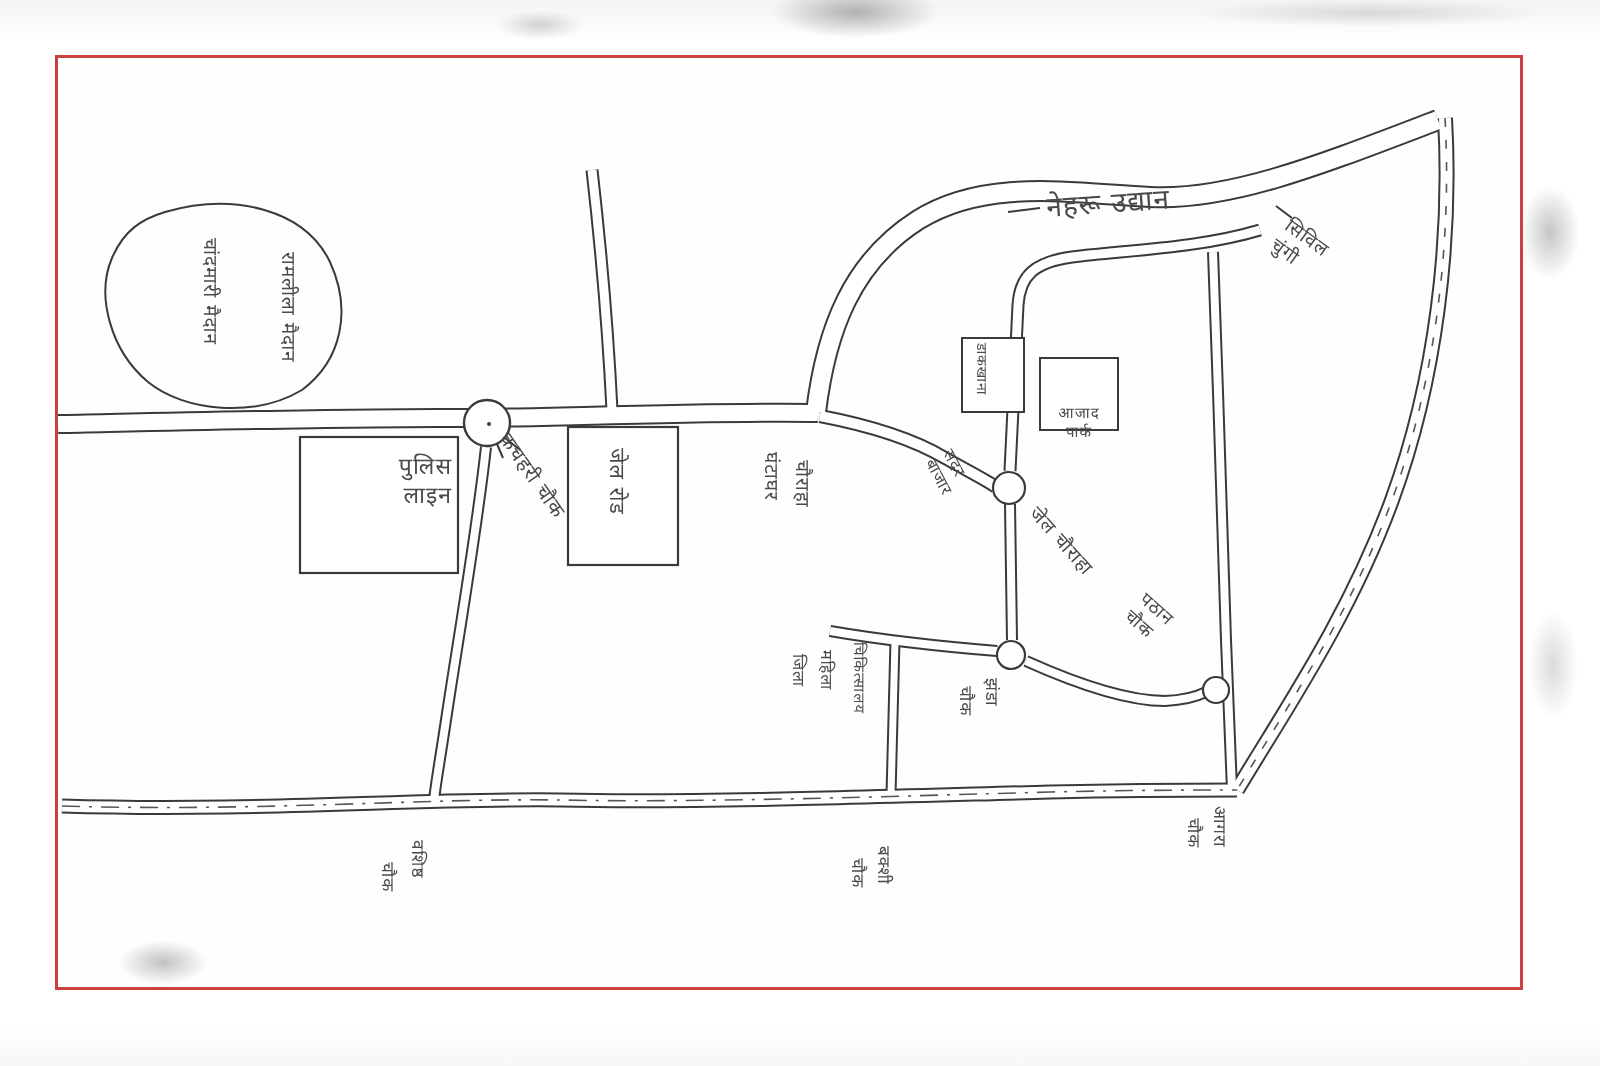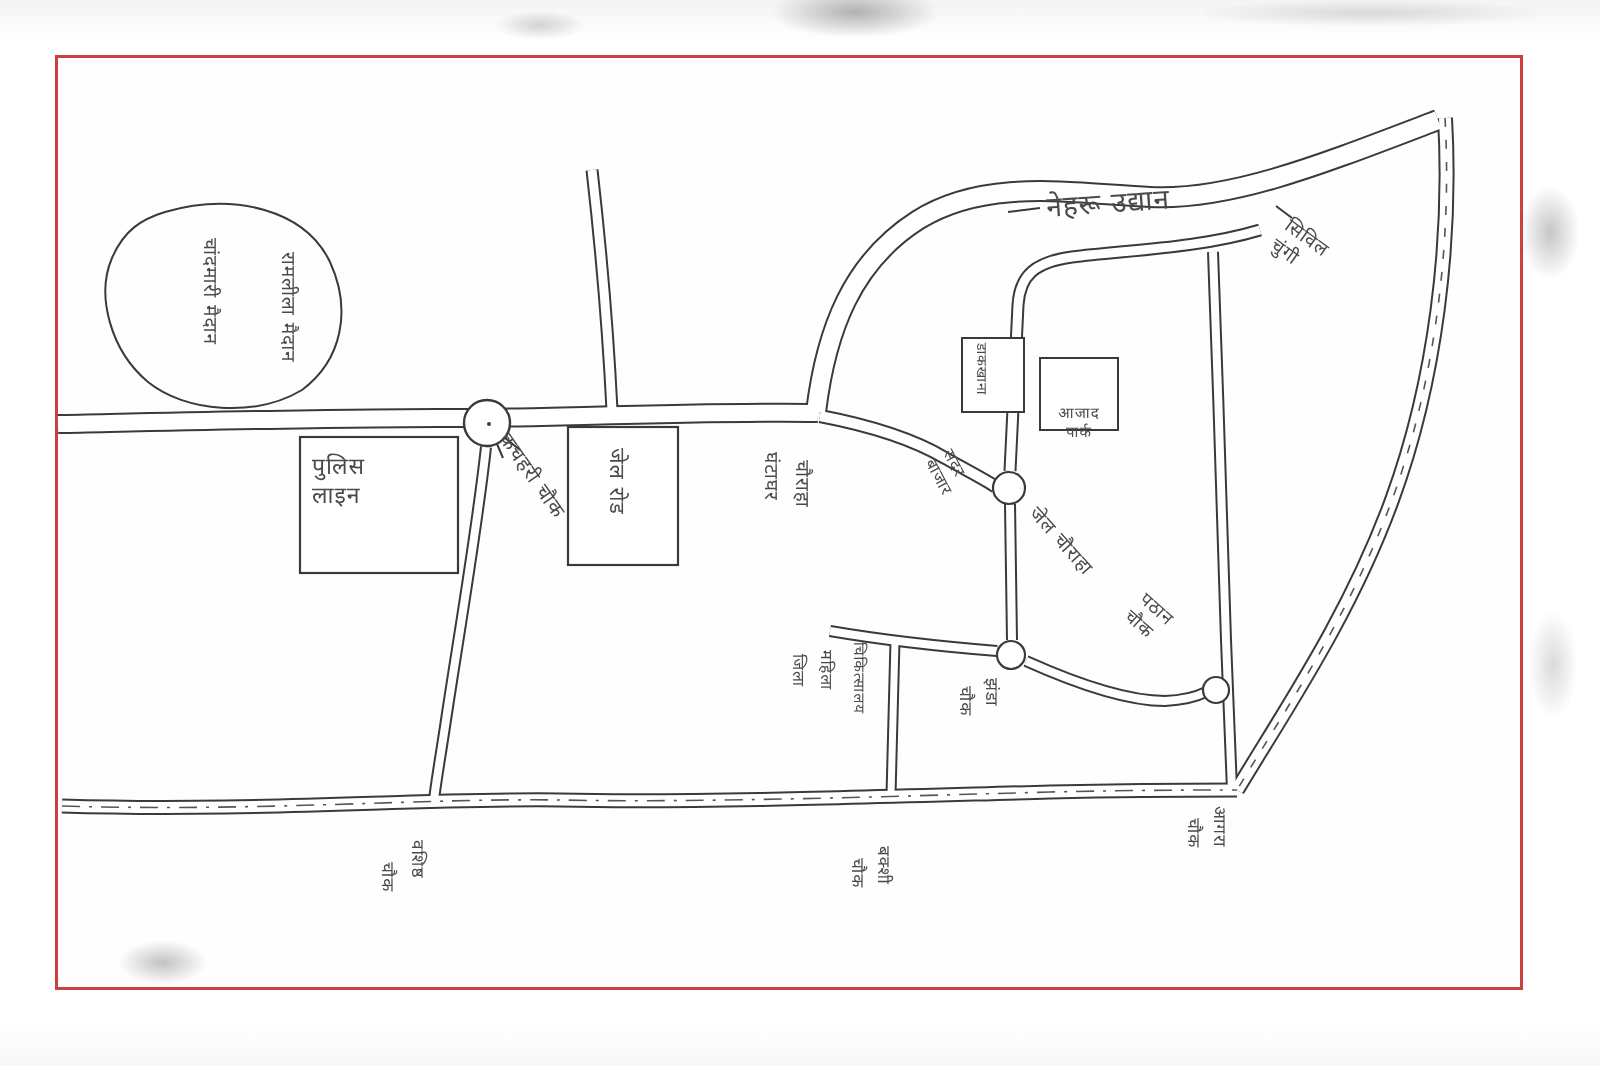--- a/index.html
+++ b/index.html
@@ -112,21 +112,21 @@
       <circle class="outline" stroke-width="2.2" cx="1216" cy="690" r="13"></circle>
     </g>
 
     <line class="thin" x1="1008" y1="212" x2="1040" y2="208"></line>
     <line class="thin" x1="1276" y1="206" x2="1292" y2="218"></line>
   </svg>
 
   <div id="labels-layer">
       <div class="map-label" style="left: 222px; top: 238px; font-size: 19px; transform: rotate(90deg);">चांदमारी मैदान</div>
       <div class="map-label" style="left: 300px; top: 252px; font-size: 19px; transform: rotate(90deg);">रामलीला मैदान</div>
-      <div class="map-label" style="left: 312px; top: 452px; font-size: 23px; transform: rotate(0deg); width: 140px; text-align: left;">पुलिस
+      <div class="map-label" style="left: 312px; top: 452px; font-size: 23px; transform: rotate(0deg); width: 140px; text-align: right;">पुलिस
 लाइन</div>
       <div class="map-label" style="left: 514px; top: 428px; font-size: 20px; transform: rotate(55deg);">कचहरी चौक</div>
       <div class="map-label" style="left: 630px; top: 448px; font-size: 21px; transform: rotate(90deg);">जेल रोड</div>
       <div class="map-label" style="left: 783px; top: 452px; font-size: 19px; transform: rotate(90deg);">घंटाघर</div>
       <div class="map-label" style="left: 814px; top: 460px; font-size: 19px; transform: rotate(90deg);">चौराहा</div>
       <div class="map-label" style="left: 956px; top: 446px; font-size: 16px; transform: rotate(62deg);">सदर
 बाजार</div>
       <div class="map-label" style="left: 1045px; top: 190px; font-size: 28px; transform: rotate(-4deg);">नेहरू उद्यान</div>
       <div class="map-label" style="left: 1294px; top: 214px; font-size: 19px; transform: rotate(36deg);">सिविल
 चुंगी</div>

